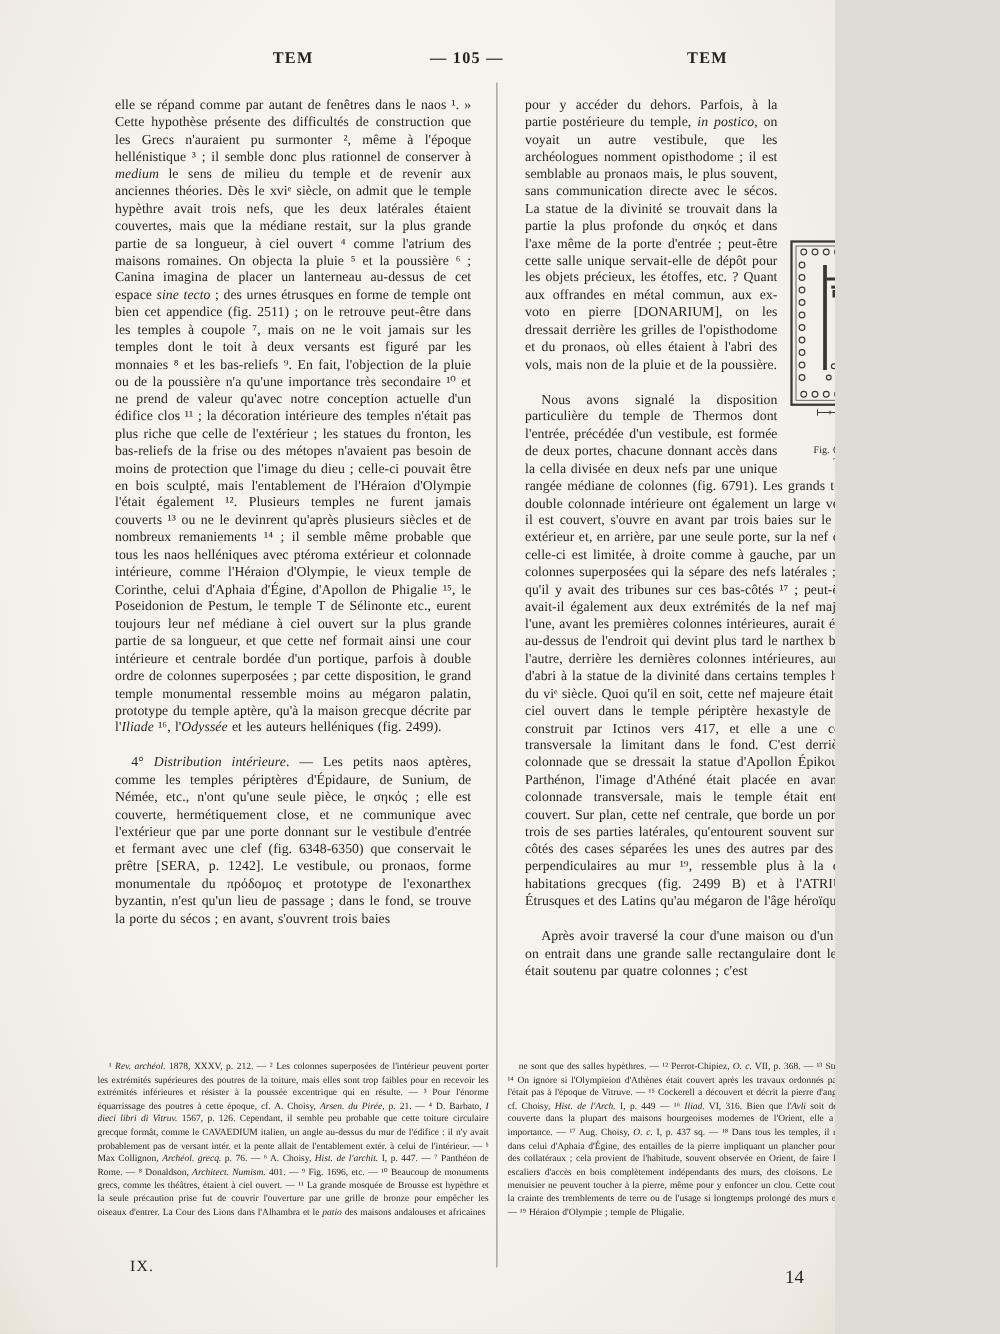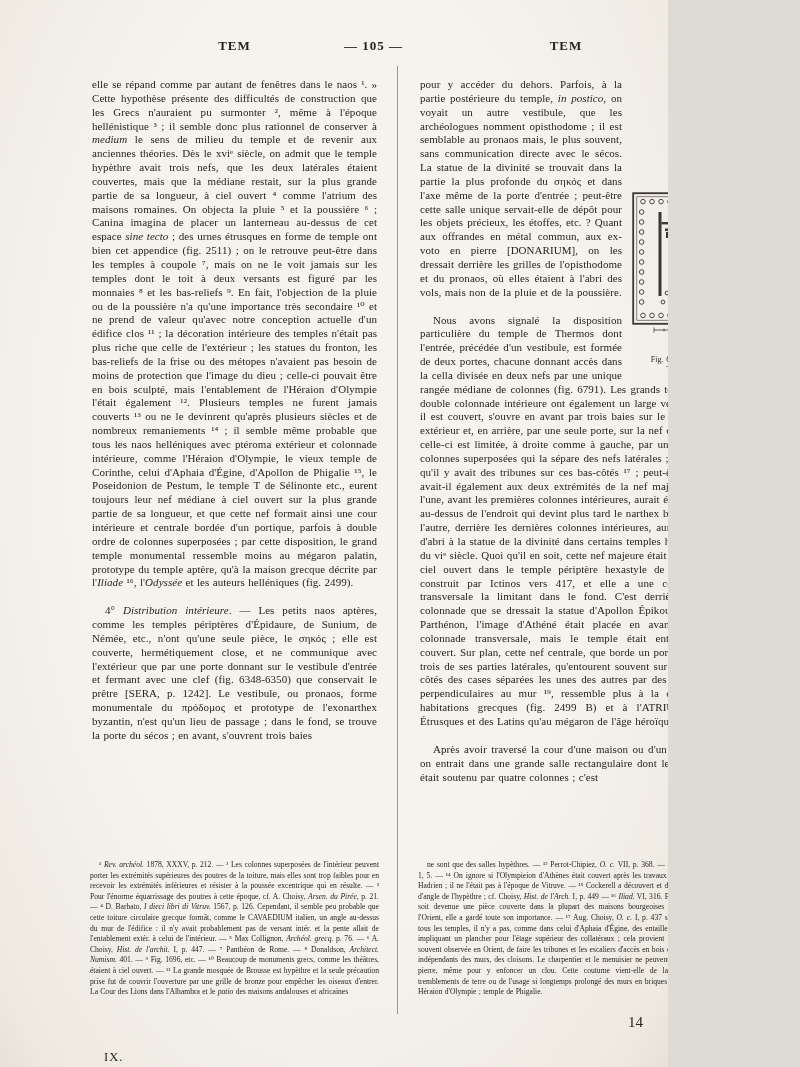--- a/index.html
+++ b/index.html
@@ -18,22 +18,22 @@
   .paras p{margin:14px;}
   .paras p + p{text-indent:13px;}
   .divider{position:absolute;left:397px;top:66px;width:1px;height:948px;background:#9b978e;}
   .temple-figure{float:right;width:92px;margin:128px 0 4px 8px;padding:0;}
   .temple-figure svg{display:block;margin:0 auto;}
   .temple-figure figcaption{font-size:8px;line-height:10px;text-align:right;margin-top:21px;}
   .footnotes{position:absolute;top:848px;text-align:justify;font-size:7.6px;line-height:10.6px;
              word-spacing:0.4px;}
   .fn-left{left:78px;width:313px;height:162px;overflow:hidden;}
   .fn-right{left:406px;width:316px;height:172px;overflow:hidden;}
-  .footnotes p{margin:12px;text-indent:9px;}
-  .sig{position:absolute;left:104px;top:1050px;font-size:12.5px;letter-spacing:1px;}
+  .footnotes p{margin:0;text-indent:9px;}
+  .sig{position:absolute;left:104px;top:1006px;font-size:12.5px;letter-spacing:1px;}
   .pagenum{position:absolute;left:628px;top:1014px;font-size:15px;}
   i{font-style:italic;}
 </style>
 </head>
 <body>
 
 <div class="page">
 
   <span class="running-head rh-left">TEM</span>
   <span class="running-head rh-center">— 105 —</span>

